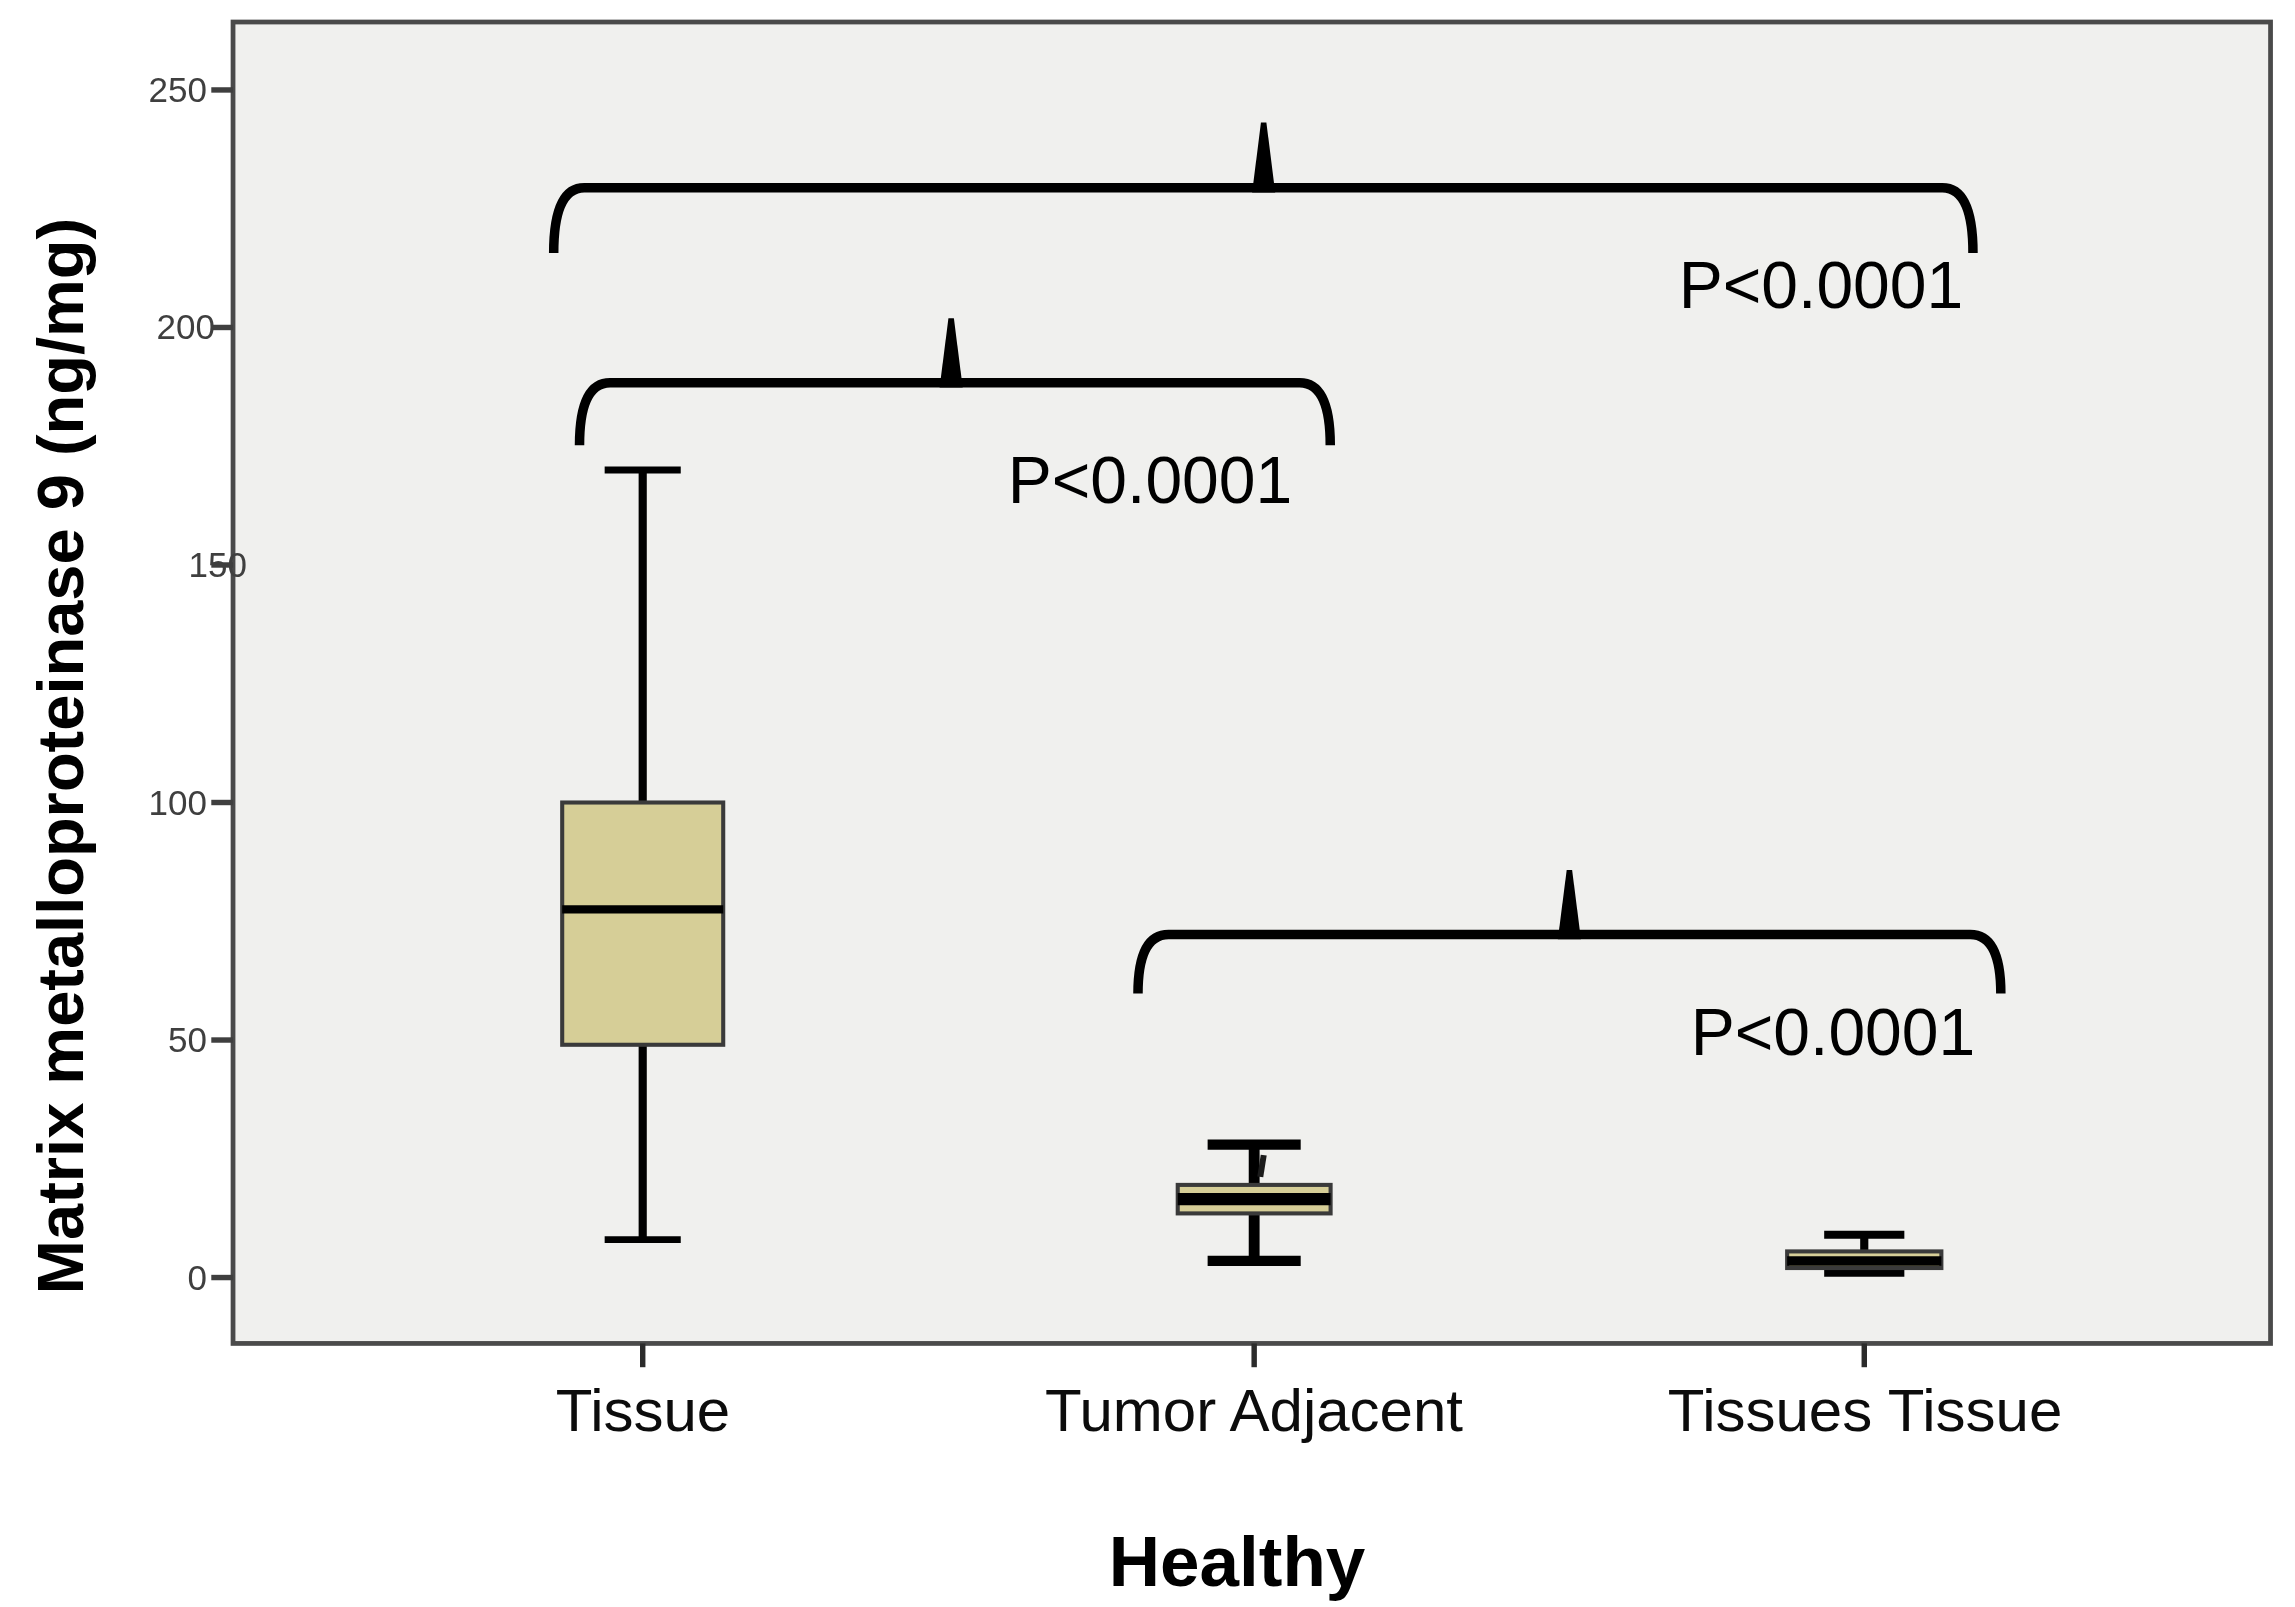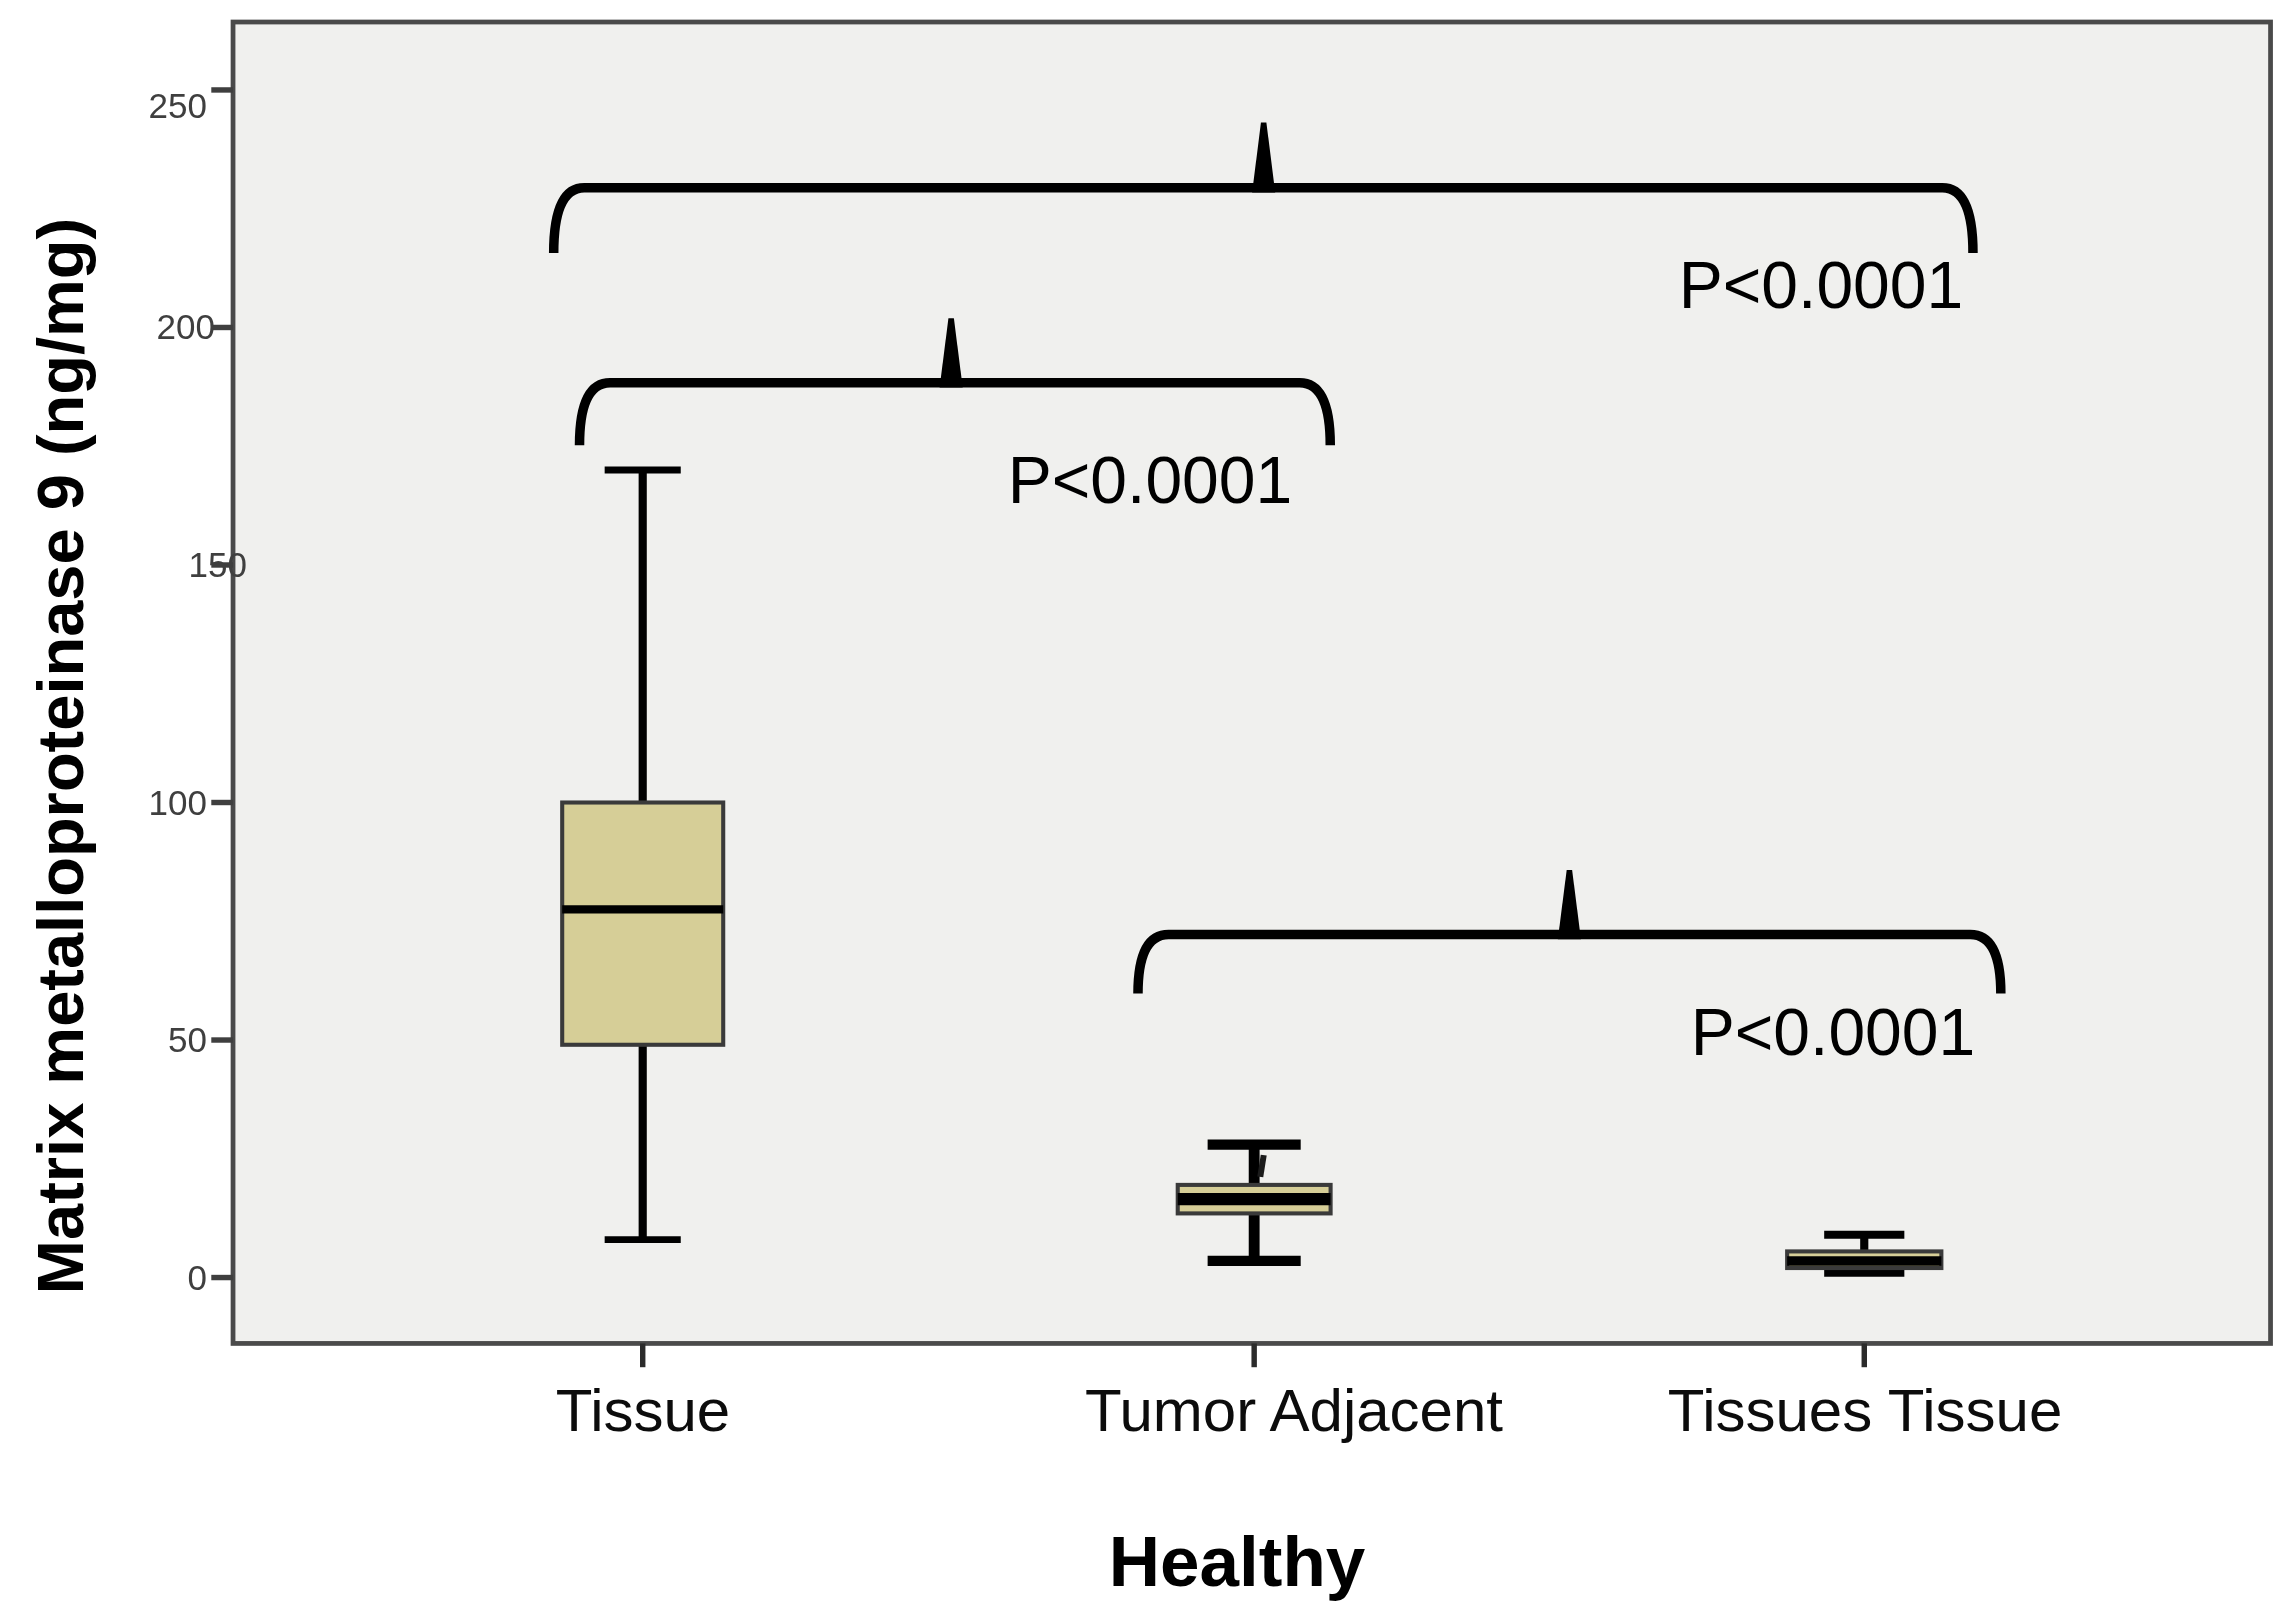--- a/index.html
+++ b/index.html
@@ -6,26 +6,26 @@
   .fig{position:relative;width:2295px;height:1608px;background:#ffffff;
        font-family:"Liberation Sans",sans-serif;overflow:hidden;}
   .fig svg{position:absolute;left:0;top:0;}
 
   .ylabel{position:absolute;left:60px;top:756px;
           transform:translate(-50%,-50%) rotate(-90deg);
           white-space:nowrap;font-size:65px;font-weight:bold;color:#000;}
 
   .ytick{position:absolute;left:0;width:207px;text-align:right;
          font-size:35px;line-height:52px;color:#3f3f3f;}
-  .yt5{top:64px;margin-top:16px;} .yt4{top:301px;padding-left:8px;} .yt3{top:539px;padding-left:40px;}
+  .yt5{top:64px;} .yt4{top:301px;padding-left:8px;} .yt3{top:539px;padding-left:40px;}
   .yt2{top:777px;} .yt1{top:1014px;} .yt0{top:1252px;}
 
   .cat{position:absolute;top:1376px;transform:translateX(-50%);
        white-space:nowrap;font-size:60px;color:#0c0c0c;}
-  .cat0{left:643px;} .cat1{left:1254px;margin-left:40px;} .cat2{left:1865px;}
+  .cat0{left:643px;} .cat1{left:1254px;} .cat2{left:1865px;}
 
   .xlabel{position:absolute;left:1237px;top:1521px;transform:translateX(-50%);
           font-size:71px;font-weight:bold;color:#000;white-space:nowrap;}
 
   .sig{position:absolute;transform:translate(-50%,-50%);
        font-size:66px;font-weight:normal;color:#000;white-space:nowrap;}
   .sig0{left:1821px;top:285px;}
   .sig1{left:1150px;top:480px;}
   .sig2{left:1833px;top:1032px;}
 

